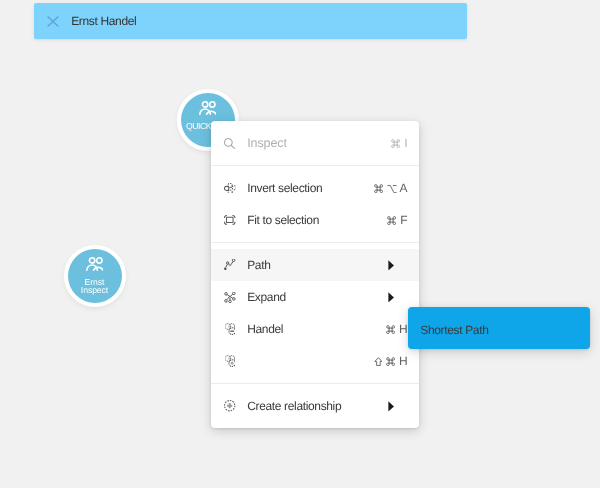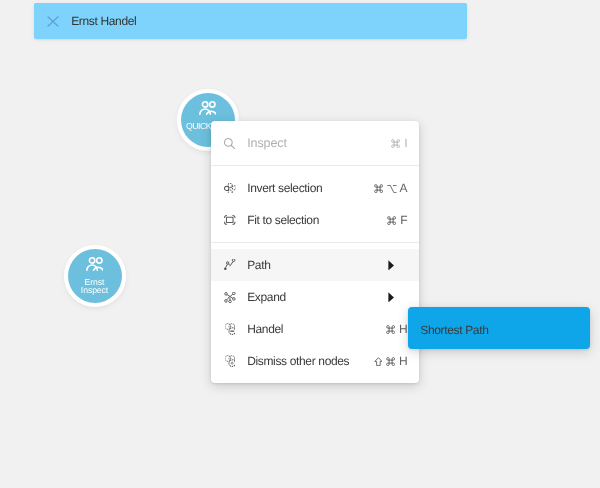--- a/index.html
+++ b/index.html
@@ -234,32 +234,47 @@
           <span class="ic">
             <svg width="10.6" height="11.6" viewBox="0 0 21.2 23.2">
               <g transform="scale(2)">
                 <circle cx="2.9" cy="3.5" r="2.85" stroke="#5e5e5e" stroke-width="1.0" fill="none" stroke-dasharray="1.25 0.8"></circle>
                 <circle cx="6.85" cy="3.5" r="2.85" stroke="#5e5e5e" stroke-width="1.0" fill="none" stroke-dasharray="1.25 0.8"></circle>
                 <circle cx="7.2" cy="8.15" r="3.3" fill="#fff" stroke="#4f4f4f" stroke-width="1.05" stroke-dasharray="1.3 0.85"></circle>
                 <circle cx="7.2" cy="8.15" r="1.0" fill="none" stroke="#7d7d7d" stroke-width="0.95"></circle>
               </g>
             </svg>
           </span>
-          <span class="lb">Dismiss other nodes</span>
           <span class="sc"><span class="kgw"><svg class="kg" width="8.3" height="9.1" viewBox="0 0 8.3 9.1">
                 <path d="M4.4 0.7 8.0 4.5H6.15V8.6H2.65V4.5H0.8Z" fill="none" stroke="rgb(97, 97, 97)" stroke-width="0.92" stroke-linejoin="round"></path>
               </svg></span> <span class="kgw"><svg class="kg" width="9.2" height="9.2" viewBox="0 0 9.2 9.2">
                 <g fill="none" stroke="rgb(97, 97, 97)" stroke-width="0.92" stroke-linecap="round">
                   <rect x="3.1" y="3.1" width="3.0" height="3.0"></rect>
                   <path d="M3.1 3.1H1.85A1.25 1.25 0 1 1 3.1 1.85V3.1"></path>
                   <path d="M6.1 3.1h1.25A1.25 1.25 0 1 0 6.1 1.85V3.1"></path>
                   <path d="M3.1 6.1H1.85A1.25 1.25 0 1 0 3.1 7.35V6.1"></path>
                   <path d="M6.1 6.1h1.25A1.25 1.25 0 1 1 6.1 7.35V6.1"></path>
                 </g>
               </svg></span> H</span>
         </div>
       </div>
+      <div class="sect">
+        <div class="row">
+          <span class="ic">
+            <svg width="11.4" height="11.4" viewBox="0 0 11.4 11.4">
+              <circle cx="5.7" cy="5.7" r="5.15" stroke="#5c5c5c" stroke-width="1.1" fill="none" stroke-dasharray="1.55 1.1"></circle>
+              <path d="M5.7 3.1v5.2M3.1 5.7h5.2" stroke="#9a9a9a" stroke-width="1.9" fill="none"></path>
+            </svg>
+          </span>
+          <span class="lb">Create relationship</span>
+          <span class="ar">
+            <svg width="6.3" height="10.8" viewBox="0 0 12.6 21.6">
+              <path transform="scale(2)" d="M0.35 0.3 L5.95 5.4 L0.35 10.5 Z" fill="#1a1a1a"></path>
+            </svg>
+          </span>
+        </div>
+      </div>
     </div>
 </div>
 
 <div class="submenu">
   <span class="lb">Shortest Path</span>
 </div>
 
 </body></html>

